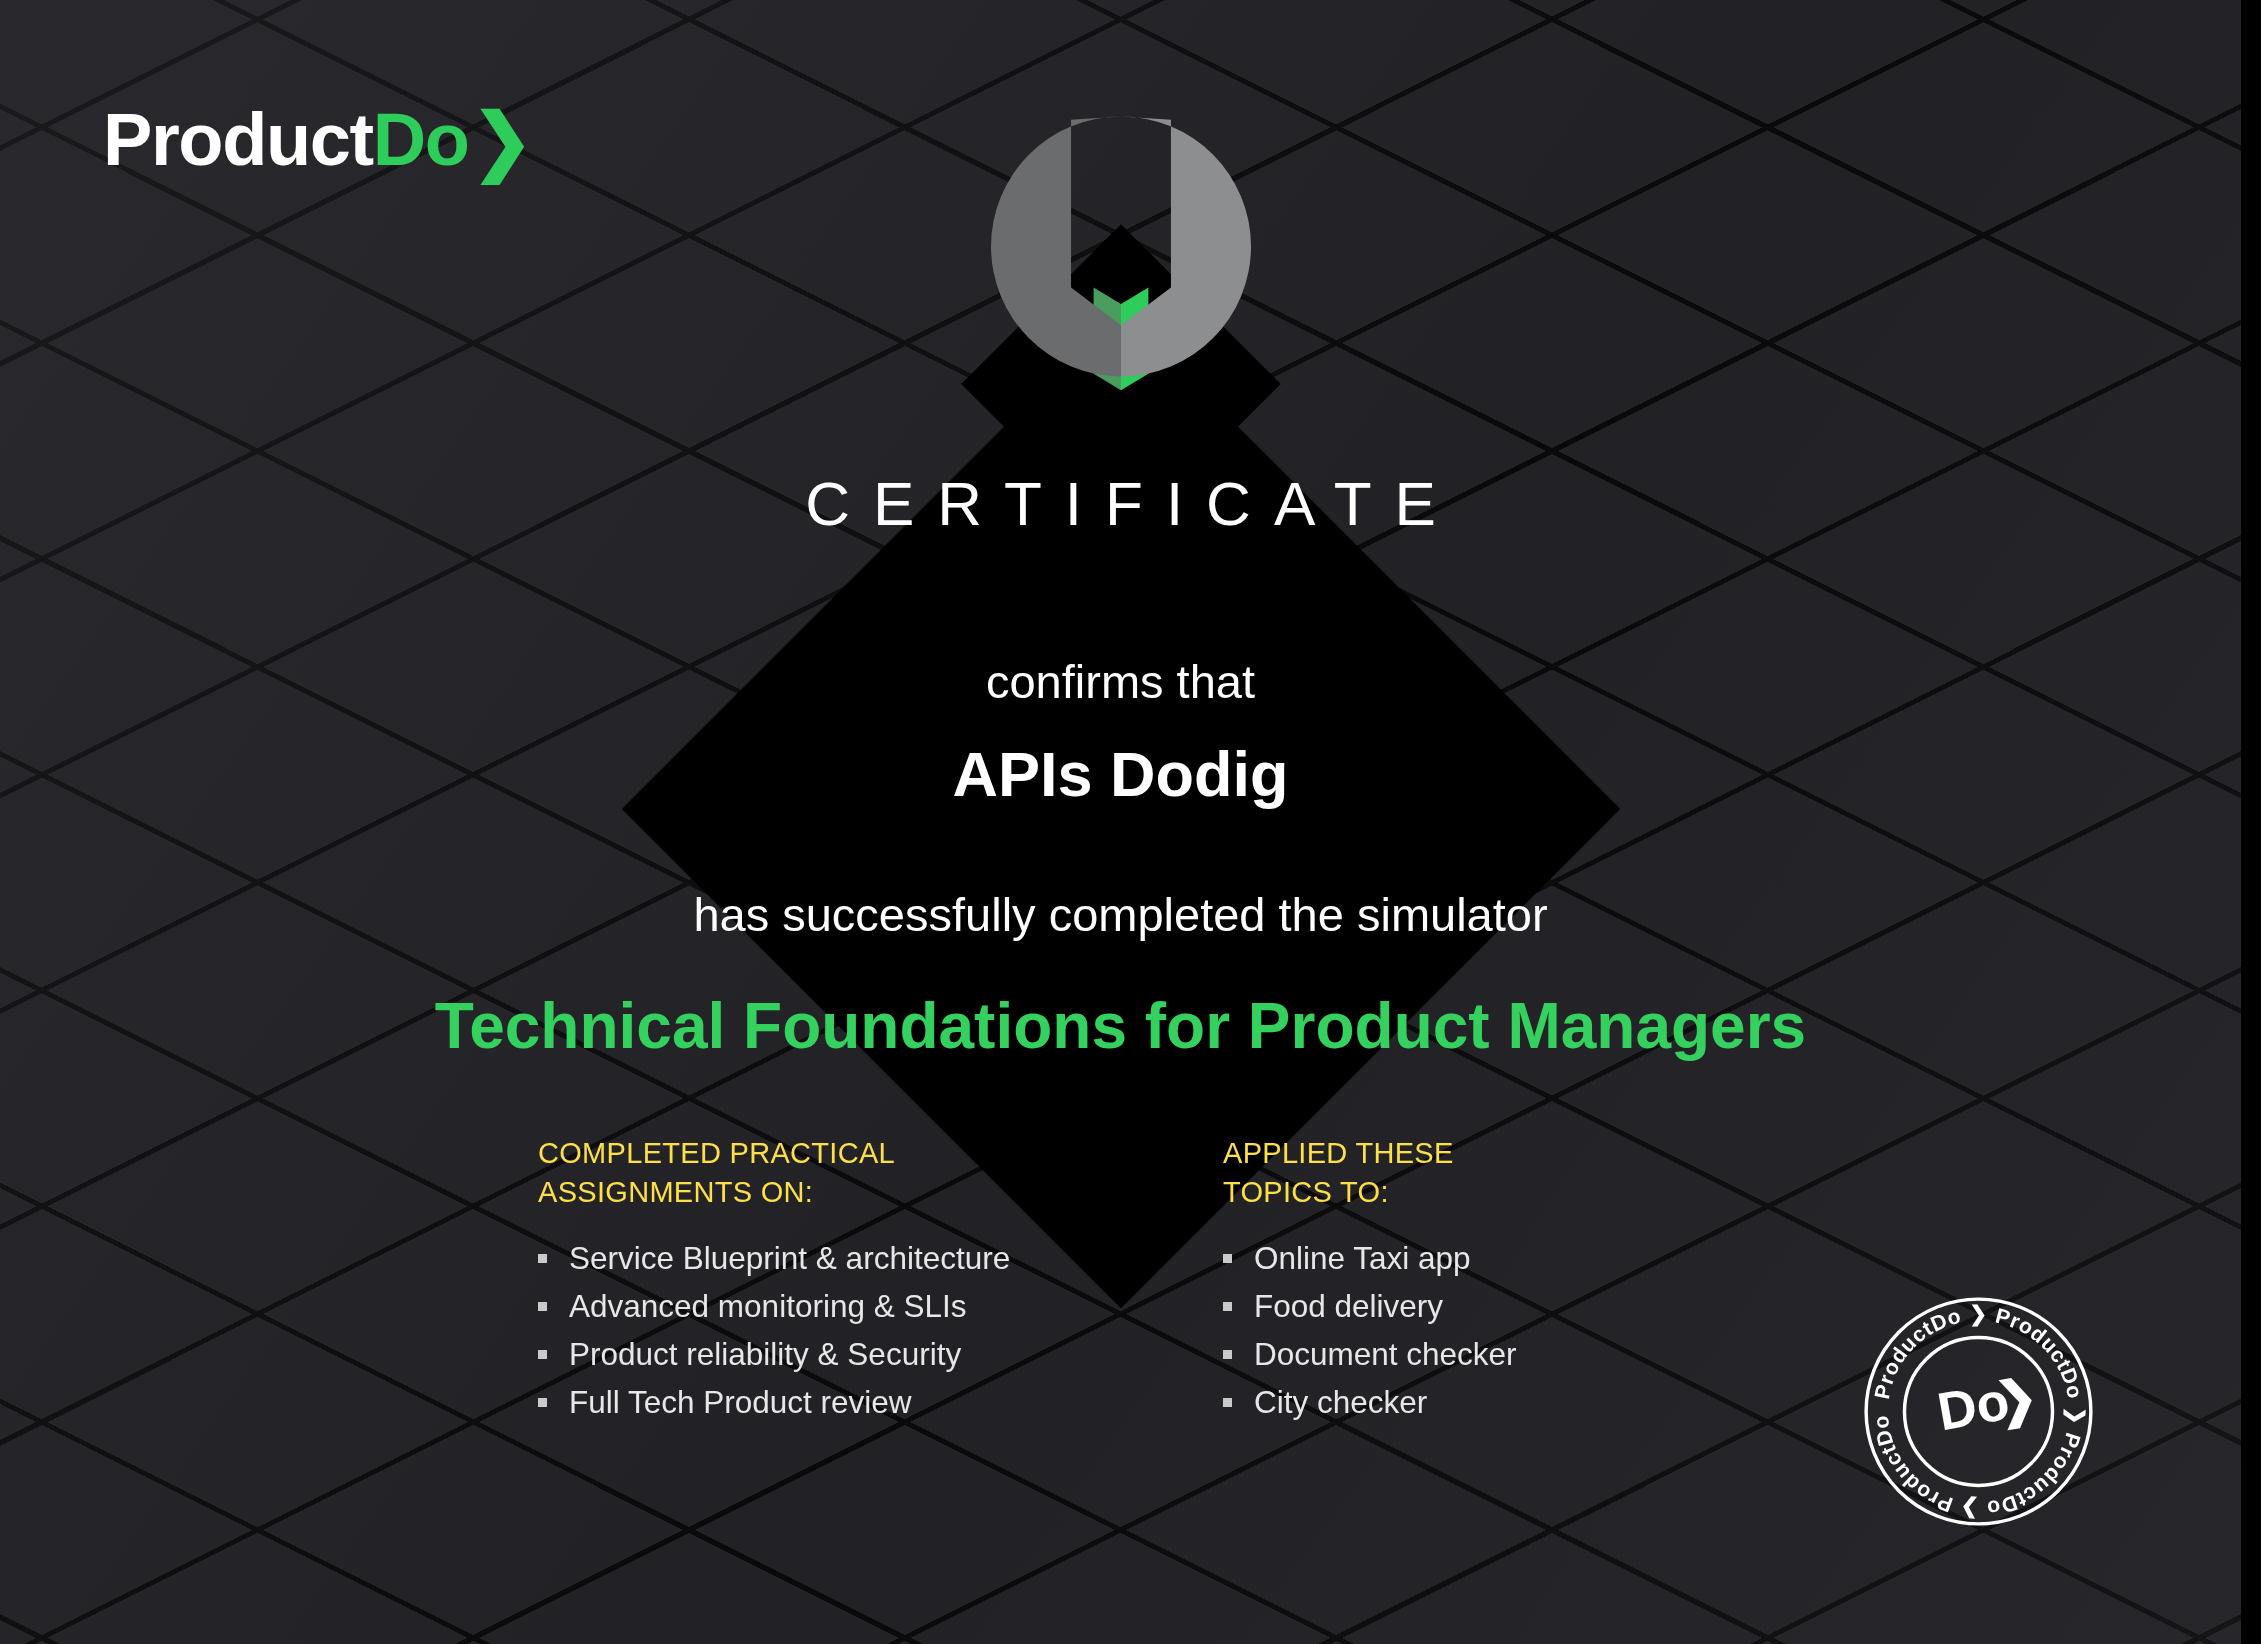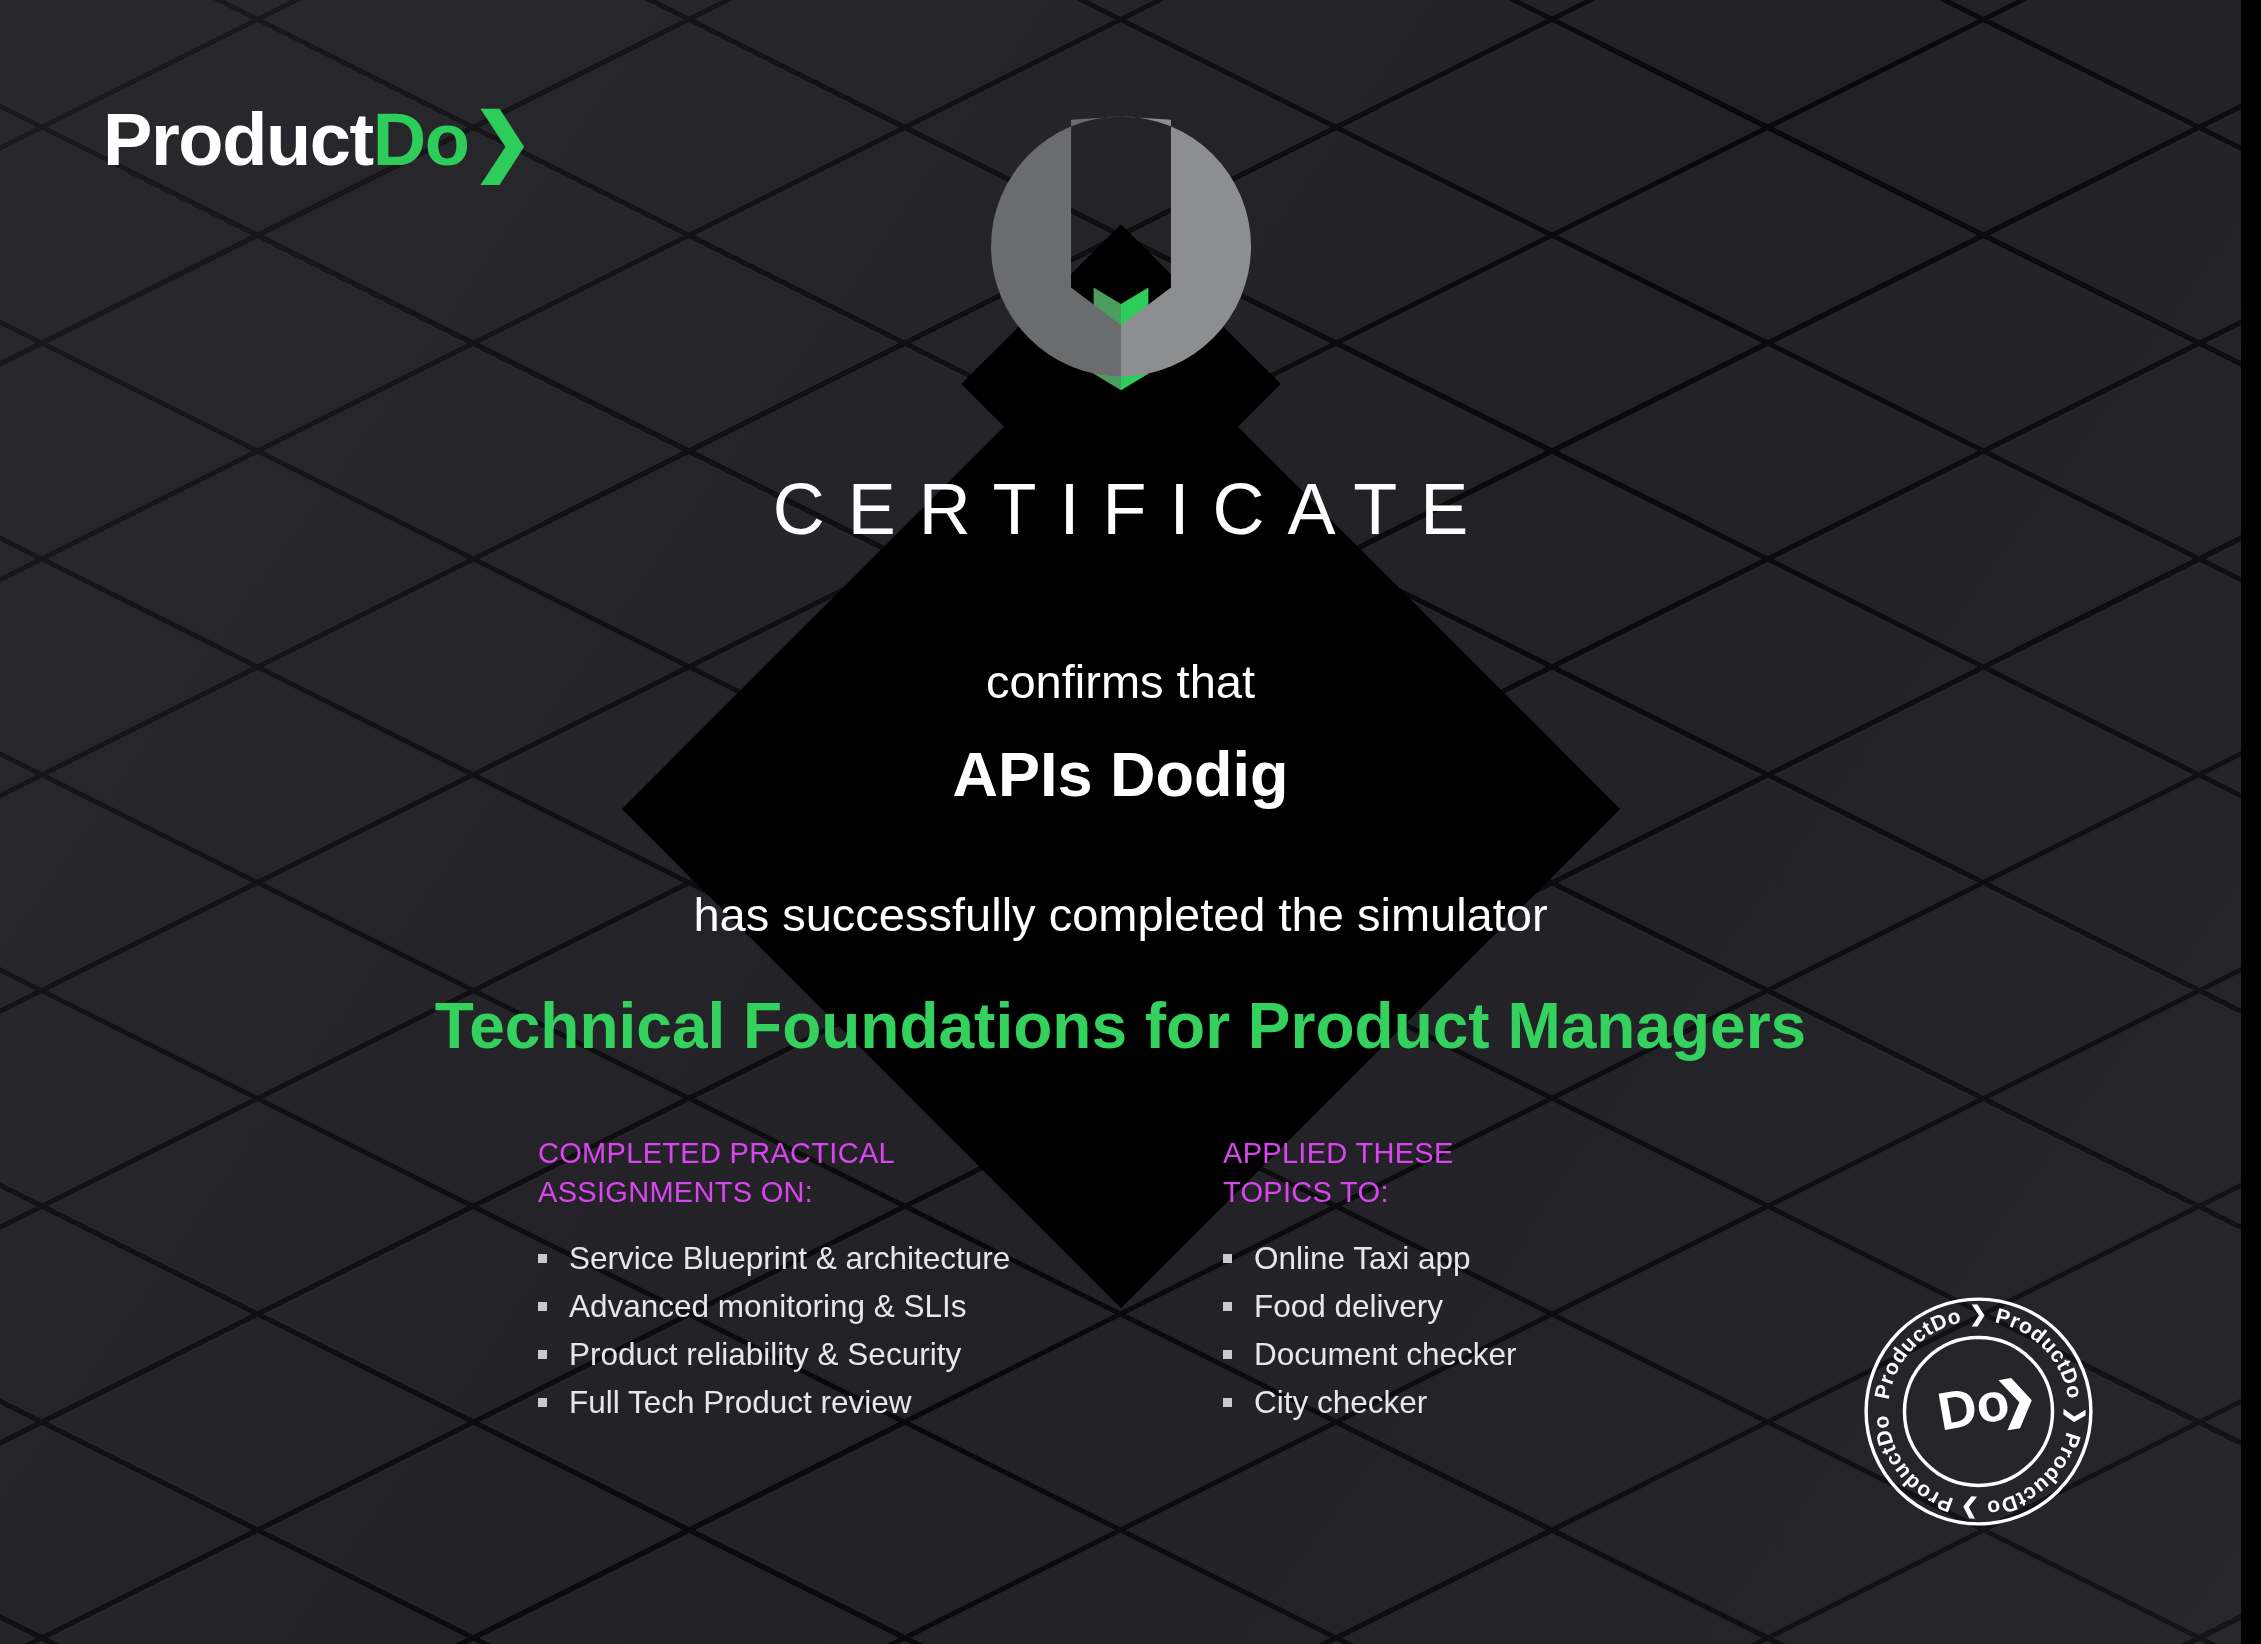--- a/index.html
+++ b/index.html
@@ -88,21 +88,21 @@
   
   .stack {
     position: absolute;
     left: 0;
     right: 0;
     text-align: center;
   }
   .cert-title {
     top: 473px;
     color: #FFFFFF;
-    font-size: 72px;
+    font-size: 62px;
     font-weight: 300;
     letter-spacing: 23px;
     text-indent: 23px;
     line-height: 1;
   }
   .confirms {
     top: 658px;
     color: #FFFFFF;
     font-size: 47px;
     font-weight: 400;
@@ -135,21 +135,21 @@
   .cols {
     position: absolute;
     left: 538px;
     top: 1134px;
     width: 1165px;
     display: flex;
   }
   .col-left  { width: 685px; }
   .col-right { width: 480px; }
   .col-head {
-    color: #d946ef;
+    color: #fde047;
     font-size: 29px;
     font-weight: 400;
     line-height: 1.36;
     letter-spacing: 0.3px;
     white-space: pre-line;
   }
   .col-list {
     list-style: none;
     margin: 30px 0 0 0;
     padding: 0;

